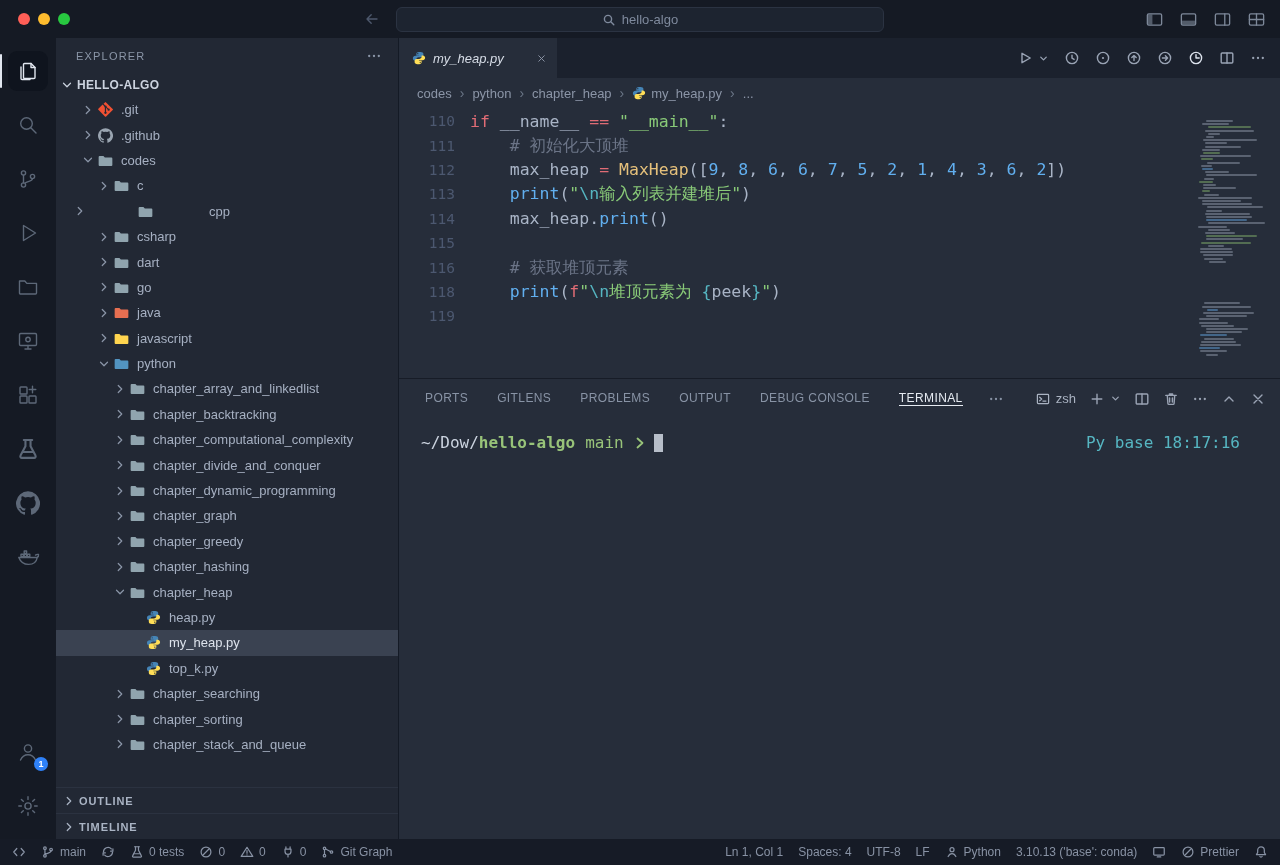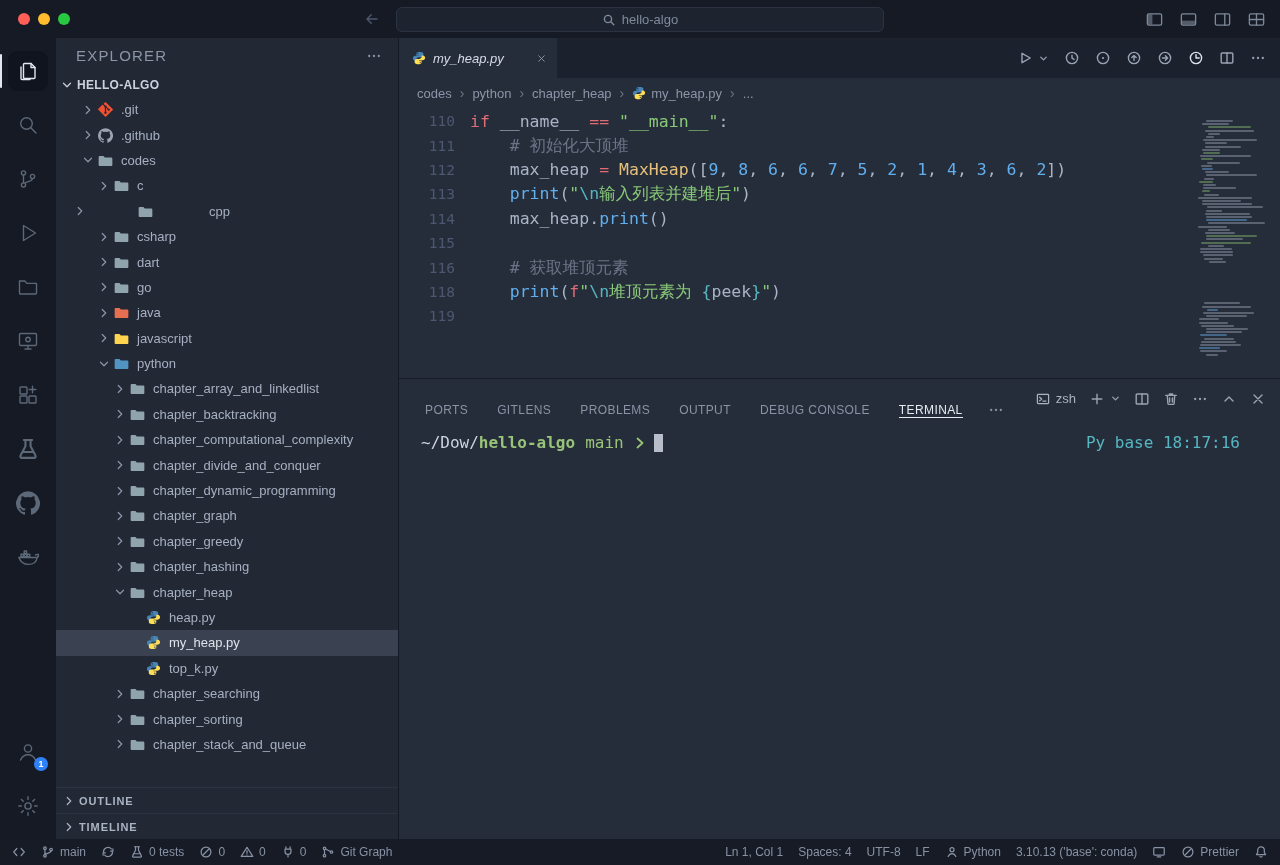--- a/index.html
+++ b/index.html
@@ -28,21 +28,21 @@
   .ab-item{width:56px;height:54px;display:flex;align-items:center;justify-content:center;color:#5d6878;position:relative;cursor:pointer}
   .ab-item .ab-box{width:40px;height:40px;display:flex;align-items:center;justify-content:center;border-radius:9px}
   .ab-item.active{color:#e2e7f0}
   .ab-item.active .ab-box{background:#0f141e}
   .ab-item.active::before{content:"";position:absolute;left:0;top:10px;bottom:10px;width:2px;background:#e2e7f0;border-radius:2px}
   .ab-bottom{margin-top:auto;margin-bottom:6px;display:flex;flex-direction:column;align-items:center}
   .badge{position:absolute;right:8px;bottom:8px;background:#2f81f7;color:#fff;font-size:9px;min-width:14px;height:14px;border-radius:8px;display:flex;align-items:center;justify-content:center;font-weight:bold}
 
   
   .sidebar{width:343px;background:#222834;border-right:1px solid #141a25;display:flex;flex-direction:column;min-height:0}
-  .sb-header{flex:0 0 35px;display:flex;align-items:center;justify-content:space-between;padding:0 16px 0 20px;color:#8b96a8;font-size:15px;letter-spacing:1.2px}
+  .sb-header{flex:0 0 35px;display:flex;align-items:center;justify-content:space-between;padding:0 16px 0 20px;color:#8b96a8;font-size:11px;letter-spacing:1.2px}
   .sb-project{flex:0 0 24px;display:flex;align-items:center;gap:3px;padding-left:4px;color:#ccd3df;font-weight:bold;font-size:12px;letter-spacing:.3px;cursor:pointer}
   .tree{flex:1;overflow:hidden}
   .row{height:25.4px;display:flex;align-items:center;color:#a6b0c2;font-size:13px;cursor:pointer;white-space:nowrap}
   .row.selected{background:#3a4251;color:#dde3ec}
   .row.dim{color:#68738a}
   .row .chev{width:16px;flex:0 0 16px;display:flex;justify-content:center;color:#8b96a8}
   .row .fic{width:18px;flex:0 0 18px;display:flex;justify-content:center;margin-right:7px}
   .row .fic svg{width:15px;height:15px}
   .sb-sec{flex:0 0 26px;border-top:1px solid #2b3240;display:flex;align-items:center;gap:3px;padding-left:6px;color:#aab4c4;font-weight:bold;font-size:11px;letter-spacing:.9px;cursor:pointer}
 
@@ -63,21 +63,21 @@
   .ln{width:56px;flex:0 0 56px;text-align:right;color:#4c5870;font-size:14.5px}
   .ct{padding-left:15px;color:#a9b4c6}
   .tk-kw{color:#e06c75}.tk-str{color:#89ca78}.tk-esc{color:#56b6c2}.tk-fn{color:#61afef}
   .tk-cls{color:#e5c07b}.tk-num{color:#61afef}.tk-com{color:#6b7487}
   .minimap{position:absolute;right:8px;top:12px;width:74px;height:246px}
   .mm-line{position:absolute;height:2px;border-radius:1px}
 
   
   .panel{flex:1;background:#262d3a;border-top:1px solid #171c27;display:flex;flex-direction:column;min-height:0}
   .panel-head{flex:0 0 39px;display:flex;align-items:center;justify-content:space-between;padding:0 14px 0 26px}
-  .ptabs{display:flex;align-items:flex-end;height:39px}
+  .ptabs{display:flex;align-items:center;height:39px}
   .ptab{margin-right:29px;color:#8893a5;font-size:12px;letter-spacing:.4px;display:flex;align-items:center;border-bottom:1.5px solid transparent;cursor:pointer}
   .ptab.active{color:#e6ebf2;border-color:#e6ebf2}
   .ptab-more{display:flex;align-items:center;color:#8893a5;margin-left:-4px;cursor:pointer}
   .pactions{display:flex;align-items:center;gap:13px;color:#9aa3b4}
   .zshgrp{display:flex;align-items:center;gap:6px;font-size:13px;color:#aab3c2;cursor:pointer}
   .term{flex:1;position:relative;font-family:"DejaVu Sans Mono","Liberation Mono",monospace;font-size:16px;padding:15px 0 0 22px}
   .t-line{display:flex;align-items:center}
   .t-path{color:#ccd4e0}
   .t-repo{color:#98c379;font-weight:bold}
   .t-branch{color:#98c379;margin-left:10px}

